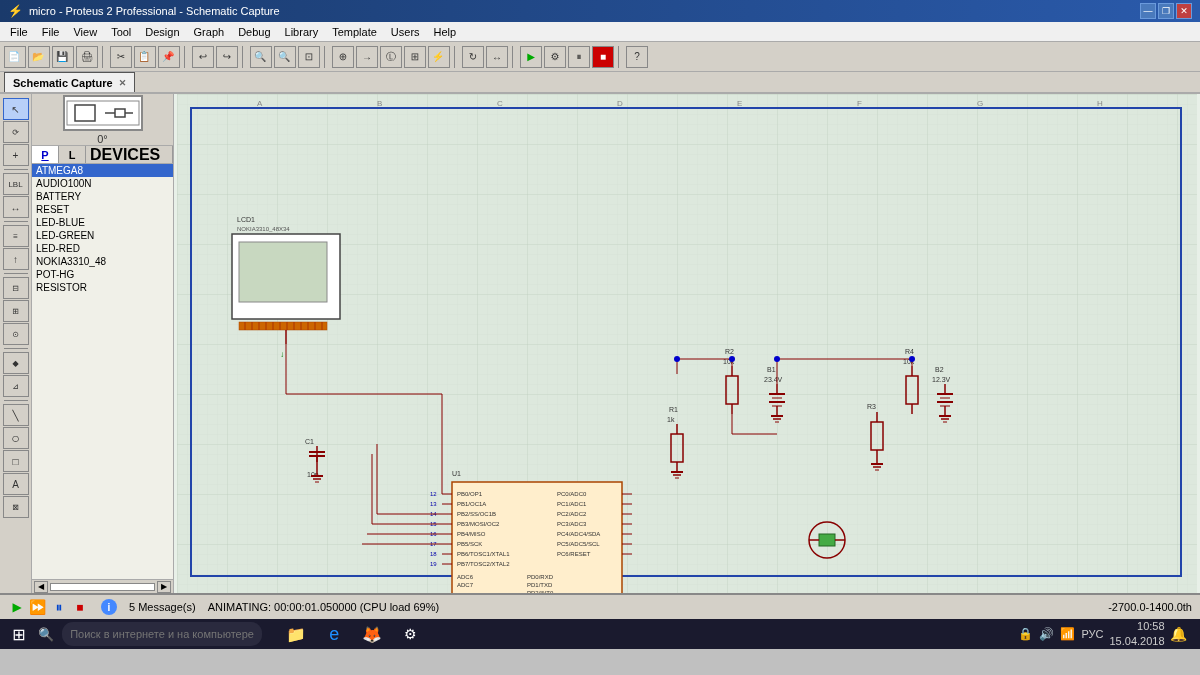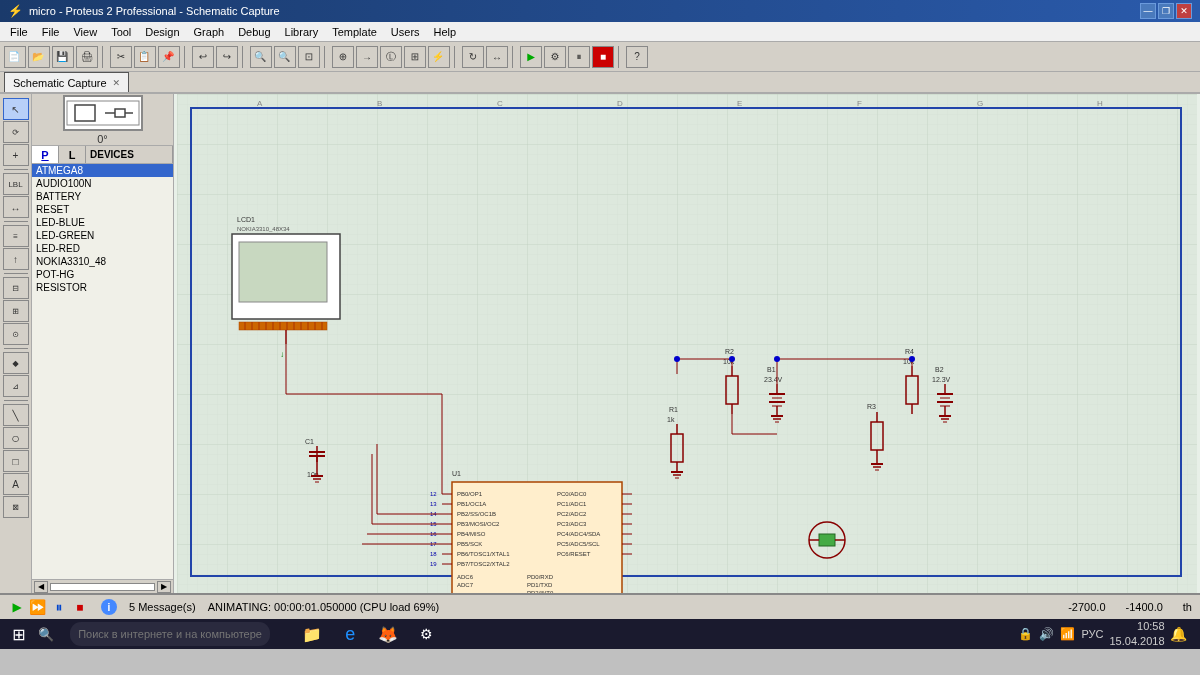--- a/index.html
+++ b/index.html
@@ -79,21 +79,21 @@
     .tab {
       height: 20px;
       padding: 0 8px;
       background: #e8e4de;
       border: 1px solid #999;
       border-bottom: none;
       display: flex; align-items: center; gap: 6px;
       cursor: pointer;
       font-size: 11px;
     }
-    .tab.active { background: #f0f0f0; border-color: #555; }
+    .tab.active { background: #f0f0f0; border-color: #555; font-weight: bold; }
     .tab-close { font-size: 9px; color: #666; cursor: pointer; }
 
     
     #main-layout {
       display: flex;
       height: calc(675px - 22px - 20px - 30px - 22px - 26px - 30px);
       
       height: 499px;
     }
 
@@ -217,21 +217,21 @@
     }
     .play-btn.green { color: #00aa00; }
     #status-info-icon {
       width: 16px; height: 16px;
       border-radius: 50%;
       background: #4488ff;
       color: white;
       display: flex; align-items: center; justify-content: center;
       font-size: 10px; font-weight: bold;
     }
-    #status-coords { margin-left: auto; display: flex; gap: 20px; }
+    #status-coords { margin-left: auto; display: flex; }
 
     
     #taskbar {
       height: 30px;
       background: #1a1a2e;
       display: flex;
       align-items: center;
       padding: 0 4px;
     }
     #start-btn {
@@ -244,21 +244,21 @@
     #search-box {
       height: 24px;
       width: 200px;
       background: #2a2a3e;
       border: none;
       border-radius: 11px;
       color: #aaa;
       padding: 0 8px;
       font-size: 11px;
       display: flex; align-items: center;
-      margin: 0 16px;
+      margin: 0 8px;
     }
     #search-input-field {
       background: transparent;
       border: none;
       color: #aaa;
       font-size: 11px;
       width: 100%;
       outline: none;
     }
     #taskbar-apps { display: flex; gap: 2px; margin-left: 8px; }
@@ -387,21 +387,21 @@
           <rect x="50" y="12" width="10" height="8" fill="none" stroke="#444" stroke-width="1.5"></rect>
           <line x1="60" y1="16" x2="68" y2="16" stroke="#444" stroke-width="1.5"></line>
         </svg>
       </div>
       <span id="rotation-display">0°</span>
     </div>
     <div id="panel-tabs">
       <div class="panel-tab p-active">P</div>
       <div class="panel-tab">L</div>
       <div style="flex:3; border-right:1px solid #999; padding: 0 4px; display:flex; align-items:center;">
-        <span style="font-size:10px; font-weight:bold;">DEVICES</span>
+        <span style="font-size:16px; font-weight:bold;">DEVICES</span>
       </div>
     </div>
     <div id="component-list">
 
     <div class="component-item selected">ATMEGA8</div>
         <div class="component-item">AUDIO100N</div>
         <div class="component-item">BATTERY</div>
         <div class="component-item">RESET</div>
         <div class="component-item">LED-BLUE</div>
         <div class="component-item">LED-GREEN</div>

